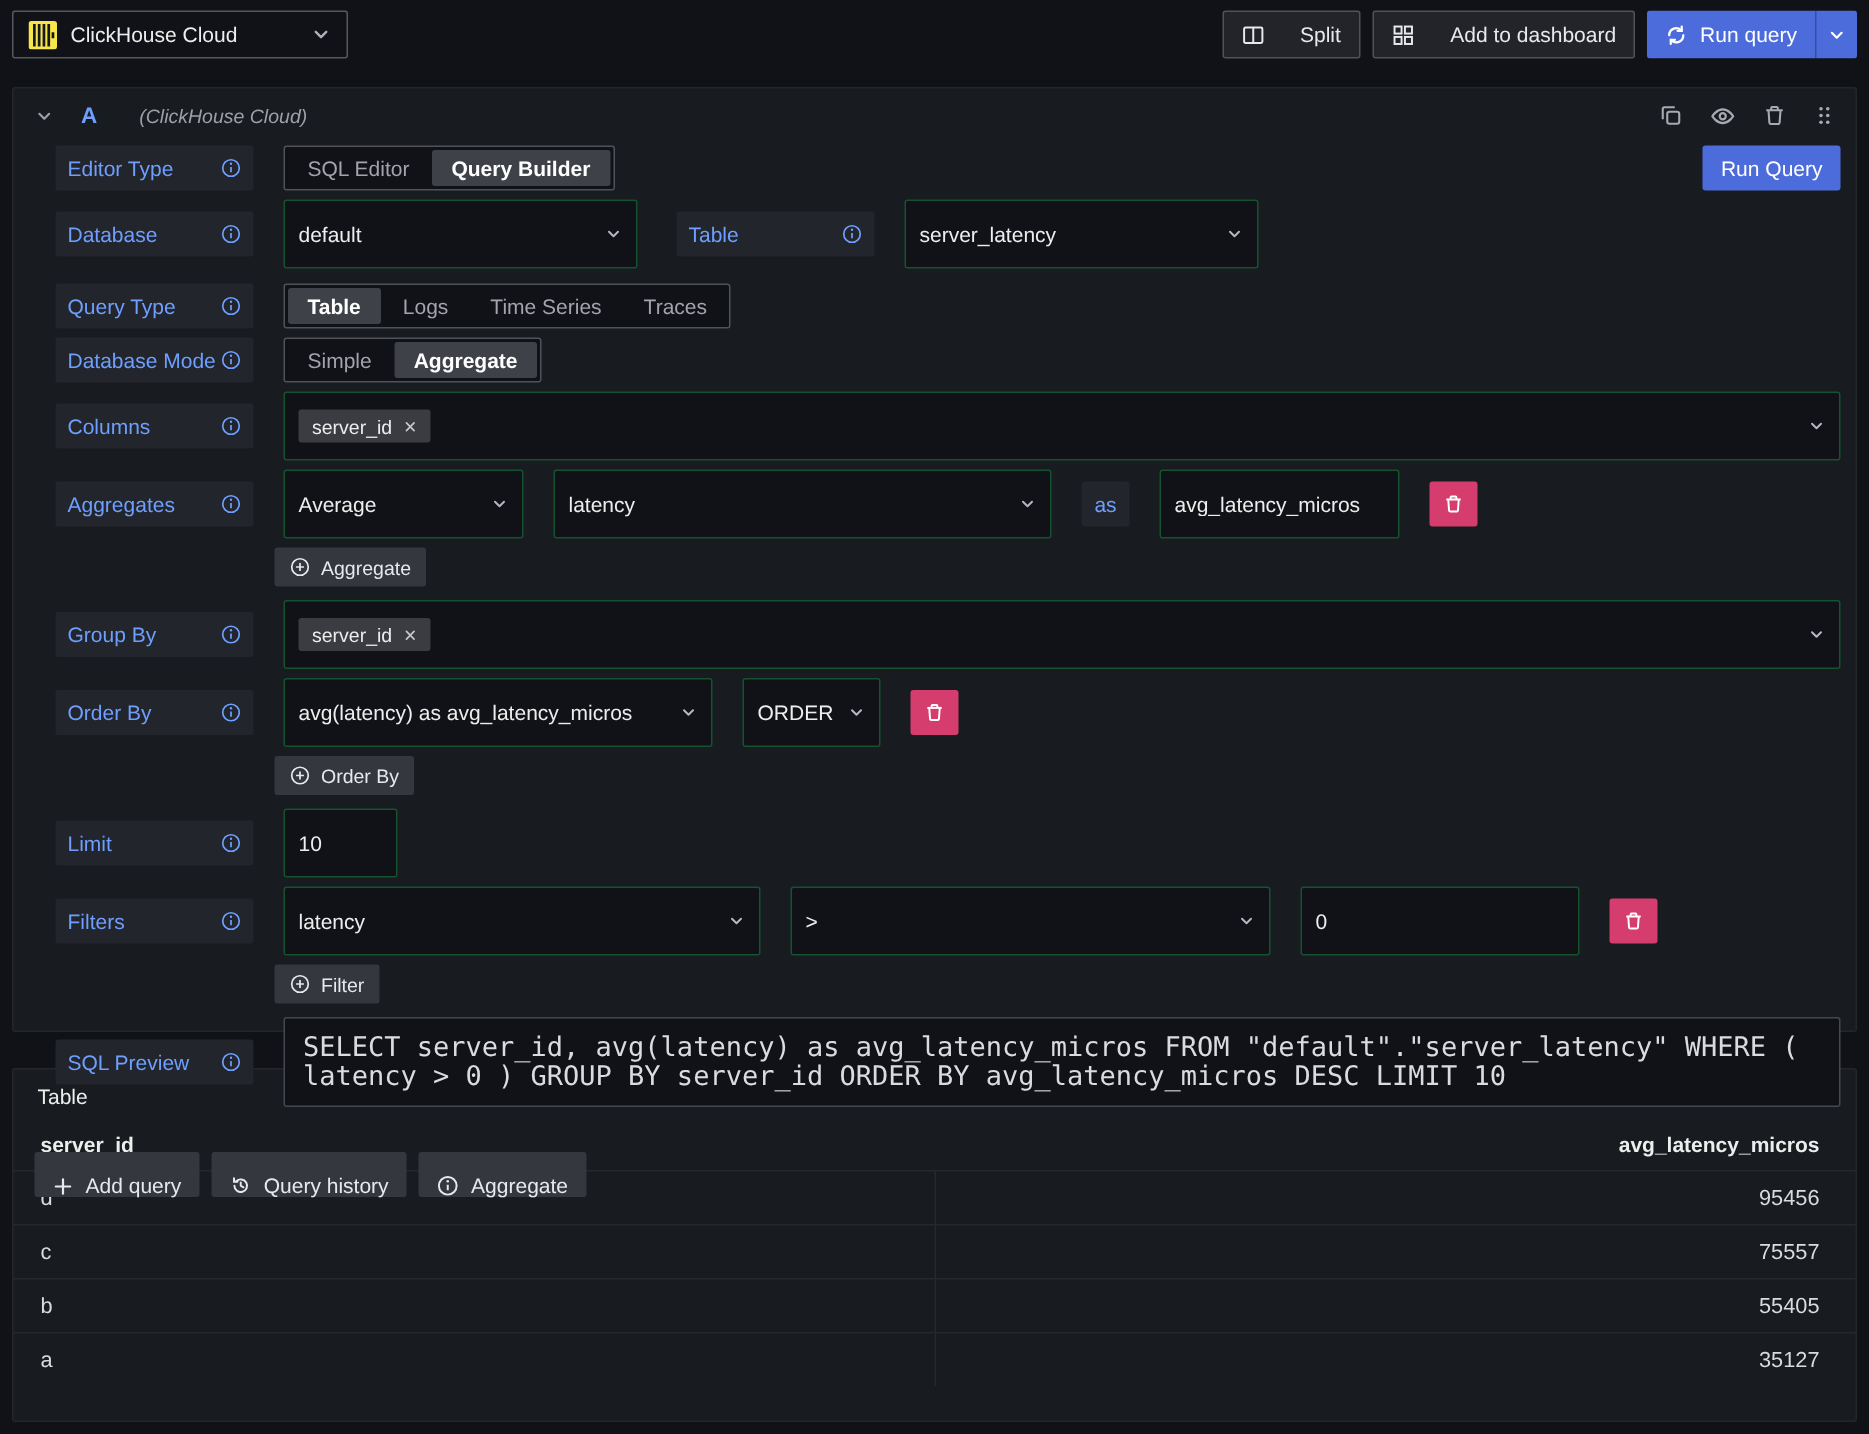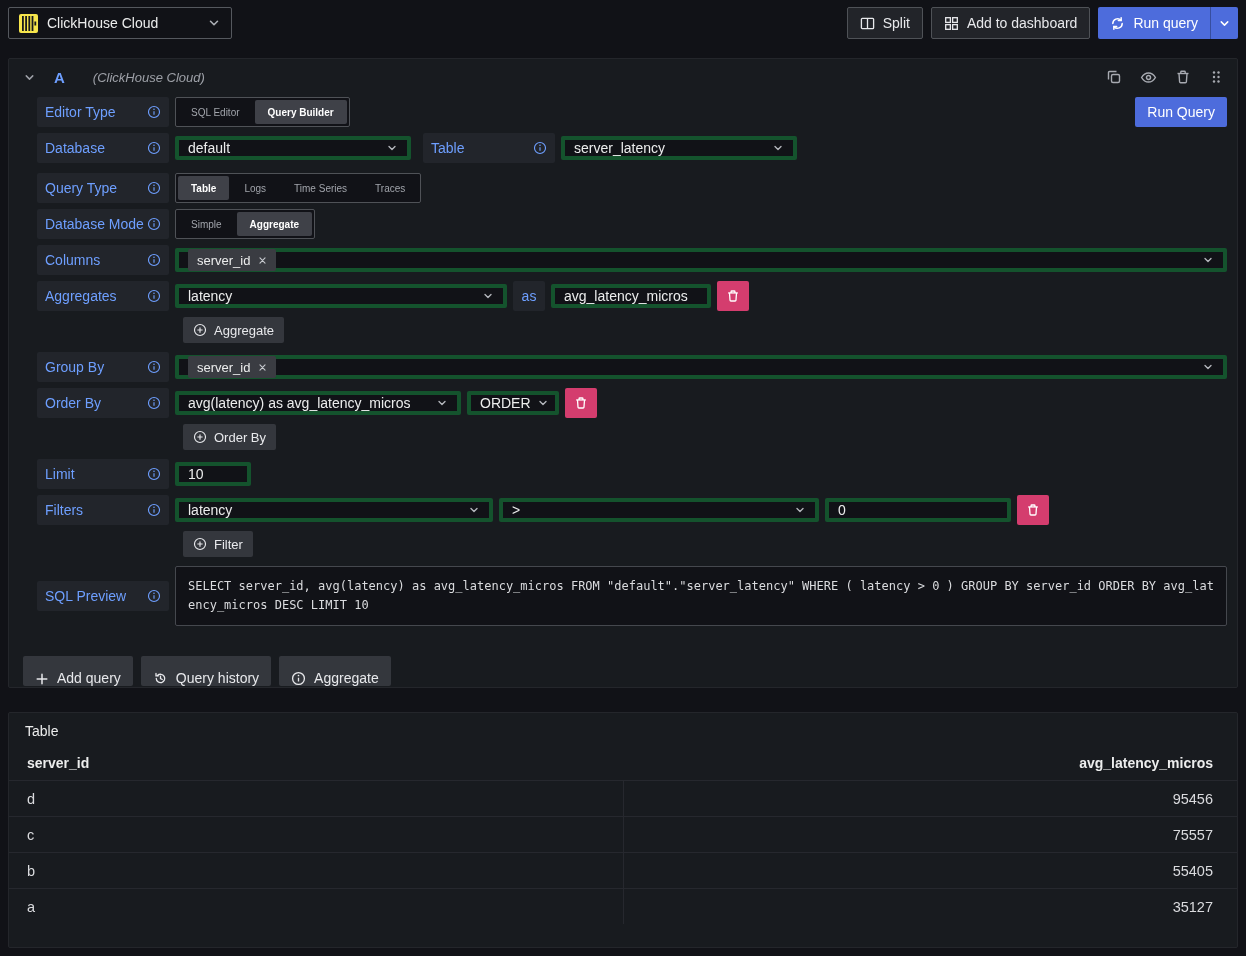--- a/index.html
+++ b/index.html
@@ -17,21 +17,21 @@
   .ds-picker {
     width:224px; height:32px; display:flex; align-items:center; gap:9px; padding:12px 10px;
     background:#111217; border:1px solid #55585e; border-radius:2px; cursor:pointer;
     font-size:14px; color:#eceded; font-weight:500;
   }
   .ds-picker .cv { margin-left:auto; color:#aeb1b7; }
   .topbar-right { display:flex; align-items:center; gap:8px; }
   .tb-btn {
     height:32px; background:#222429; border:1px solid #4f5257; border-radius:2px;
     color:#e8e9ec; font-size:14px; font-weight:500; display:inline-flex; align-items:center;
-    gap:8px; padding:0 12px; cursor:pointer; font-family:inherit;
+    gap:24px; padding:0 12px; cursor:pointer; font-family:inherit;
   }
   .time-group { display:flex; }
   .time-group .tb-btn + .tb-btn { margin-left:-1px; }
   .run-group { display:flex; border-radius:2px; overflow:hidden; }
   .btn-primary {
     height:32px; background:#4d6cdc; border:none; color:#fff; font-size:14px; font-weight:500;
     display:inline-flex; align-items:center; gap:8px; padding:0 12px; cursor:pointer; font-family:inherit;
   }
   .run-caret { padding:0 7px; border-left:1px solid rgba(0,0,0,0.28); }
 
@@ -40,38 +40,38 @@
   .editor-panel { margin:12px 8px 0; height:630px; position:relative; }
   .panel-header { height:36px; display:flex; align-items:center; padding:0 14px; color:#9da0a7; }
   .ref-id { color:#6e9fff; font-weight:700; font-size:15px; margin-left:18px; }
   .ds-hint { font-style:italic; font-size:13px; margin-left:28px; color:#9da0a7; }
   .header-icons { margin-left:auto; display:flex; align-items:center; gap:18px; color:#a7aab1; }
   .header-icons > span { cursor:pointer; }
 
   .run-query-abs { position:absolute; top:38px; right:10px; height:30px; border-radius:2px; }
 
   .form { padding:2px 10px 0 28px; }
-  .frow { display:flex; gap:6px; margin-bottom:6px; align-items:center; }
+  .frow { display:flex; gap:20px; margin-bottom:6px; align-items:center; }
   .frow.top { align-items:center; }
   .flabel {
     width:132px; min-width:132px; height:30px; background:#22252b; border-radius:2px;
     color:#6e9fff; display:flex; align-items:center; justify-content:space-between;
     padding:0 8px; font-size:14px; font-weight:500;
   }
   .radio-group {
     height:30px; border:1px solid #4f5257; background:#111217; border-radius:2px;
     display:inline-flex; padding:2px; gap:2px;
   }
   .radio-opt {
     padding:0 13px; display:flex; align-items:center; color:#a1a4ab; font-weight:500;
-    font-size:10px; border-radius:2px; cursor:pointer; white-space:nowrap;
+    font-size:14px; border-radius:2px; cursor:pointer; white-space:nowrap;
   }
   .radio-opt.active { background:#3f4148; color:#fff; font-weight:700; }
   .select, .input {
-    height:24px; background:#111217; border:4px solid #14532d; border-radius:2px;
+    height:46px; background:#111217; border:1px solid #14532d; border-radius:2px;
     display:flex; align-items:center; padding:0 9px; font-size:14px; color:#eceded;
   }
   .select { cursor:pointer; }
   .select .sel-caret { margin-left:auto; color:#b4b7bd; padding-left:6px; }
   input.input { font-family:inherit; outline:none; }
   .multiselect { flex:1; gap:6px; }
   .tag {
     background:#3a3c42; height:22px; display:inline-flex; align-items:center; gap:8px;
     padding:0 9px; border-radius:2px; font-size:13px; color:#eceded;
   }
@@ -84,21 +84,21 @@
     width:32px; height:30px; background:#d43d6e; border:none; border-radius:2px; color:#fff;
     display:flex; align-items:center; justify-content:center; cursor:pointer;
   }
   .add-btn {
     height:26px; background:#34373d; border:none; border-radius:2px; color:#e8e9ec;
     font-size:13px; font-weight:500; display:inline-flex; gap:7px; align-items:center;
     padding:0 10px; margin:0 0 9px 146px; cursor:pointer; font-family:inherit;
   }
   .sql-box {
     flex:1; min-height:60px; border:1px solid #45484e; border-radius:2px; background:#111217;
-    padding:10px 12px; font-family:"DejaVu Sans Mono", monospace; font-size:12px;
+    padding:10px 12px; font-family:"DejaVu Sans Mono", monospace; font-size:18px;
     line-height:19px; color:#dadbde; word-break:break-all;
   }
   .footer-row { display:flex; gap:8px; padding:24px 0 0 14px; }
   .sec-btn {
     height:30px; background:#34373d; border:none; border-radius:2px; color:#e8e9ec;
     font-size:14px; font-weight:500; display:inline-flex; gap:8px; align-items:flex-end;
     padding:0 12px; cursor:pointer; font-family:inherit;
   }
 
   
@@ -361,20 +361,28 @@
         <div class="flabel">
           <span>Aggregates</span>
           <span>
               <svg width="14" height="14" viewBox="0 0 16 16" fill="none" stroke="currentColor" stroke-width="1.3">
                 <circle cx="8" cy="8" r="6.3"></circle>
                 <line x1="8" y1="7.2" x2="8" y2="11.2"></line>
                 <circle cx="8" cy="4.8" r="0.9" fill="currentColor" stroke="none"></circle>
               </svg>
             </span>
         </div>
+        <div class="select" style="width:160px">
+          <span>Average</span>
+          <span class="sel-caret">
+              <svg width="12" height="12" viewBox="0 0 16 16" fill="none" stroke="currentColor" stroke-width="1.8" stroke-linecap="round" stroke-linejoin="round">
+                <path d="M4 6l4 4 4-4"></path>
+              </svg>
+            </span>
+        </div>
         <div class="select" style="width:332px">
           <span>latency</span>
           <span class="sel-caret">
               <svg width="12" height="12" viewBox="0 0 16 16" fill="none" stroke="currentColor" stroke-width="1.8" stroke-linecap="round" stroke-linejoin="round">
                 <path d="M4 6l4 4 4-4"></path>
               </svg>
             </span>
         </div>
         <div class="as-box">as</div>
         <input class="input" style="width: 160px;" value="avg_latency_micros">

